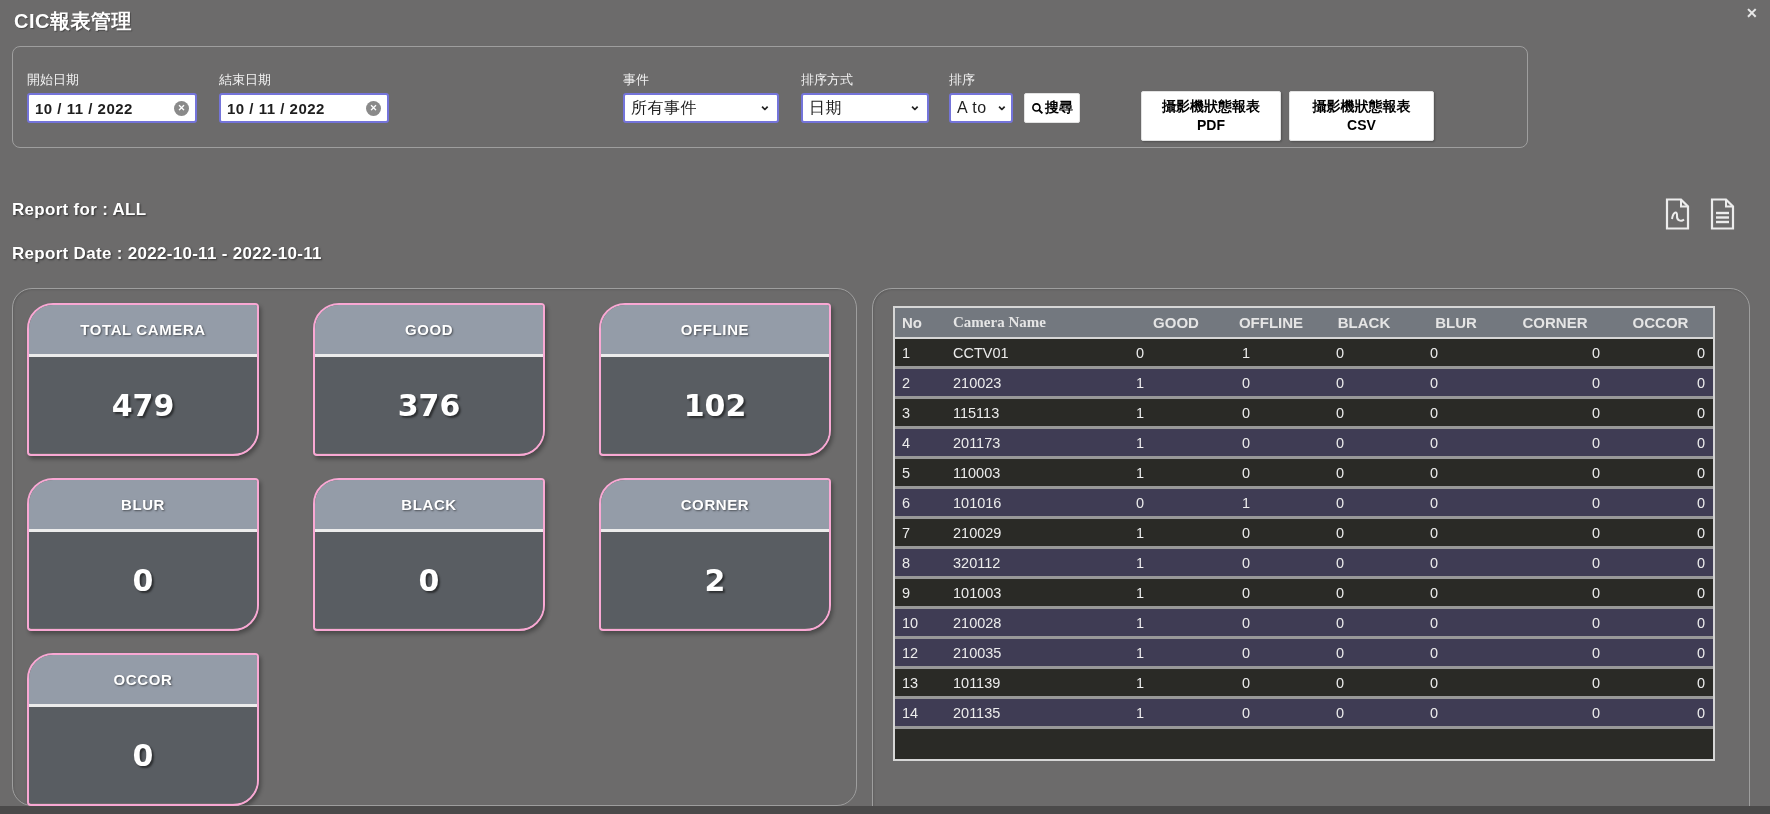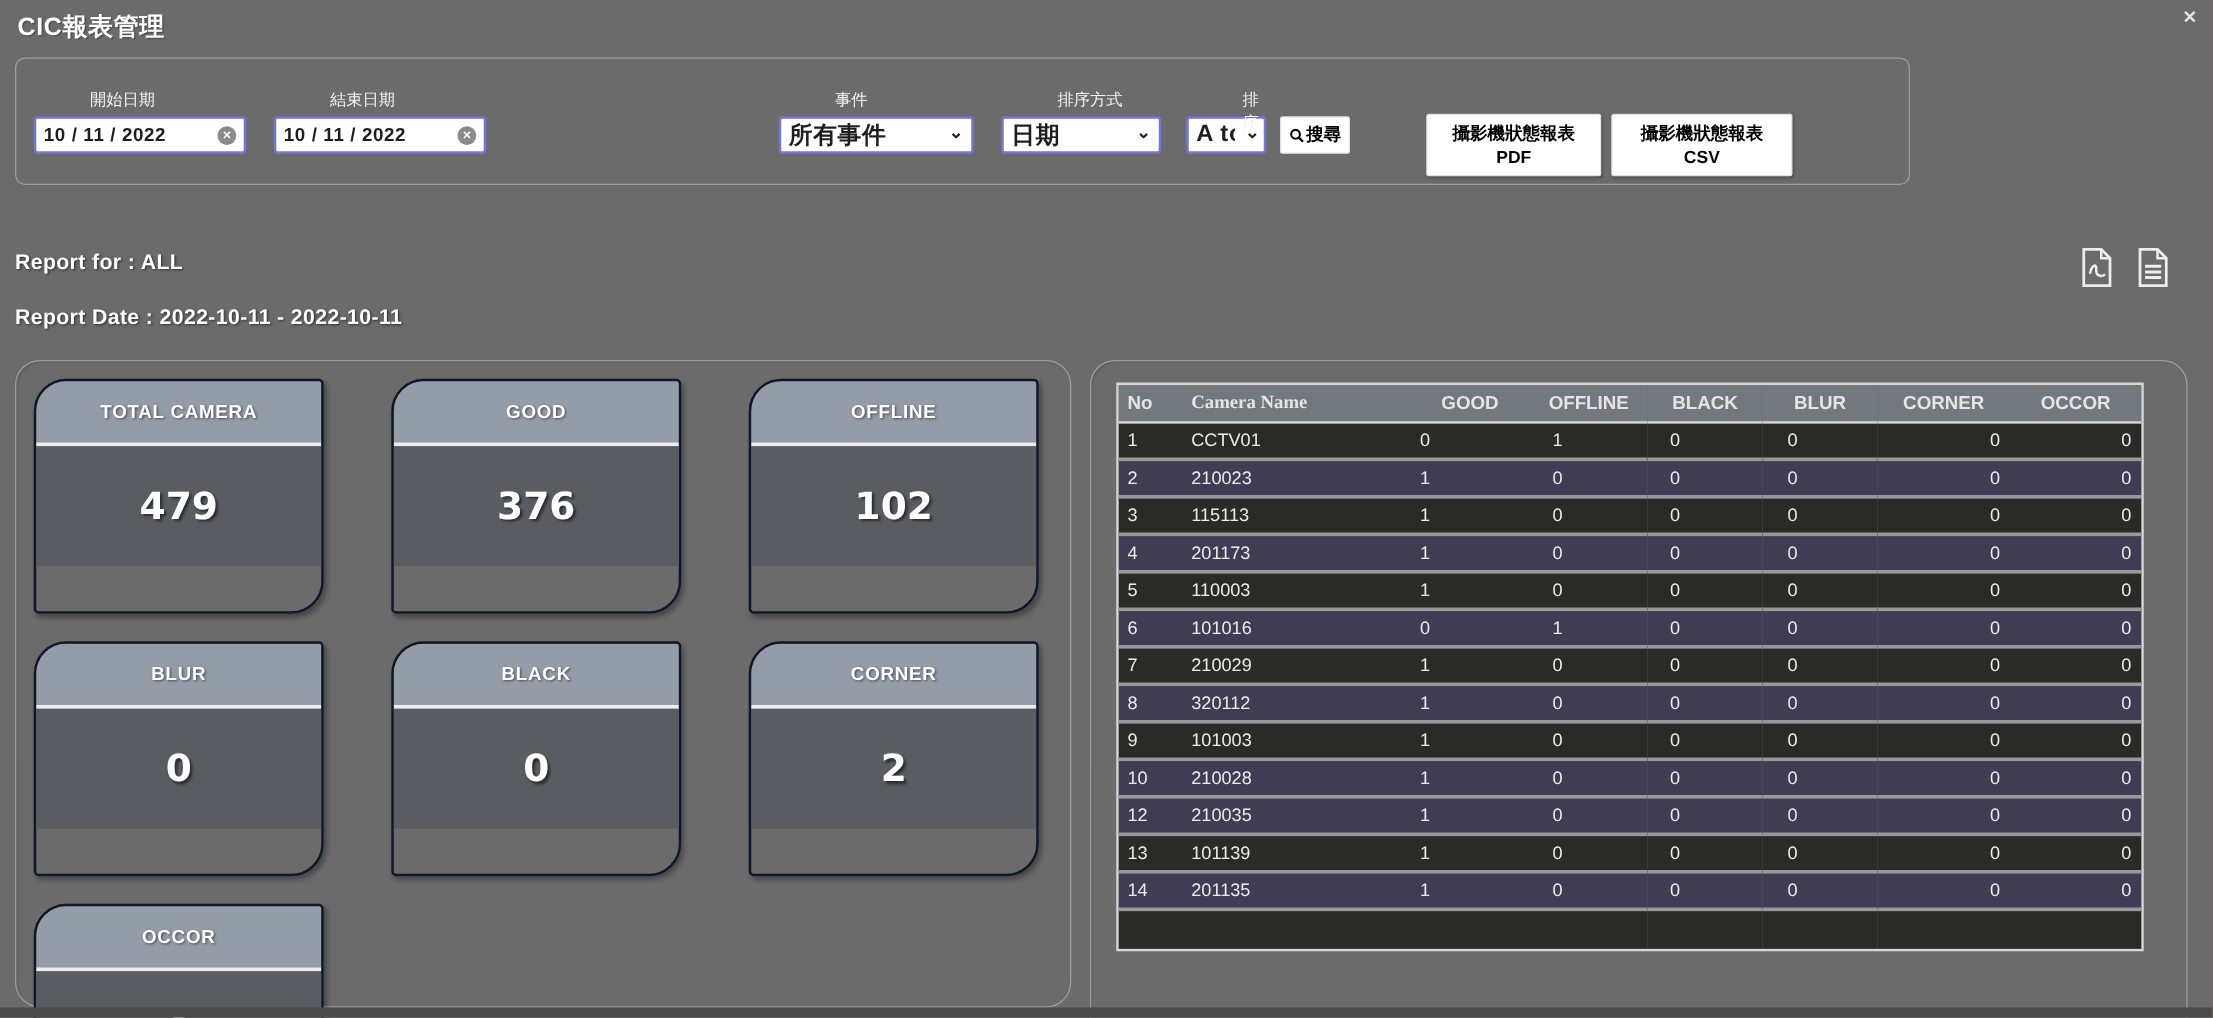--- a/index.html
+++ b/index.html
@@ -18,51 +18,51 @@
 
   
   .win-title{left:14px;top:8px;font-size:20px;font-weight:bold;letter-spacing:.5px;
     text-shadow:1px 1px 1px rgba(0,0,0,.35);}
   .close-x{left:1746px;top:5px;font-size:14px;font-weight:bold;color:#E8E8E8;cursor:default;}
 
   
   .filter-panel{left:12px;top:46px;width:1516px;height:102px;
     border:1px solid var(--panel-border);border-radius:8px;}
   .fgroup{position:absolute;top:24px;}
-  .fgroup .flabel{font-size:13px;color:#F2F2F2;display:block;height:22px;margin-left:45px;}
+  .fgroup .flabel{font-size:13px;color:#F2F2F2;display:block;height:22px;}
   .ctl{height:30px;background:#fff;border:2px solid var(--input-border);
     border-radius:3px;display:flex;align-items:center;padding:0 6px;color:#1E1E1E;}
   .ctl .val{font-size:15px;font-weight:600;letter-spacing:.5px;white-space:nowrap;overflow:hidden;text-align:right;}
   .ctl .ph{font-size:13.5px;color:#999;white-space:nowrap;overflow:hidden;}
   .clear-btn{margin-left:auto;width:15px;height:15px;border-radius:50%;background:#8A8A8A;
     color:#fff;font-size:9px;font-weight:bold;display:flex;align-items:center;justify-content:center;flex:0 0 15px;}
   .chev{margin-left:auto;color:#222;font-size:14px;font-weight:bold;line-height:10px;transform:translateY(-3px);flex:0 0 12px;}
-  .sel .val{font-size:19px;font-weight:700;}
+  .sel .val{font-size:16px;font-weight:400;}
   .btn{background:#fff;color:#000;border:1px solid #E2E2E2;border-radius:2px;
     display:flex;align-items:center;justify-content:center;}
   .search-btn{height:30px;font-size:14px;font-weight:bold;gap:1px;}
   .report-btn{flex-direction:column;font-size:14px;font-weight:600;line-height:19px;
     box-shadow:1px 1px 2px rgba(0,0,0,.25);}
 
   
   .report-line{left:12px;font-size:17px;font-weight:bold;letter-spacing:.3px;
     text-shadow:1px 1px 2px rgba(0,0,0,.55);}
   .export-icons{left:1664px;top:198px;display:flex;gap:18px;}
   .export-icons svg{display:block;}
 
   
   .big-panel{border:1px solid var(--panel-border);border-radius:20px;
     box-shadow:inset 1px 1px 2px rgba(0,0,0,.12);}
   .stats-panel{left:12px;top:288px;width:845px;height:518px;}
   .table-panel{left:872px;top:288px;width:878px;height:620px;}
 
   
   .stat-grid{position:absolute;left:14px;top:14px;width:820px;display:flex;flex-wrap:wrap;}
-  .stat-card{width:232px;height:188px;margin:0 54px 22px 0;
-    border:2px solid #0f172a;border-radius:26px 4px 26px 4px;overflow:hidden;
+  .stat-card{width:232px;height:153px;margin:0 54px 22px 0;
+    border:2px solid #f9a8d4;border-radius:26px 4px 26px 4px;overflow:hidden;
     box-shadow:2px 3px 4px rgba(0,0,0,.33);}
   .stat-card:nth-child(3n){margin-right:0;}
   .stat-card .hd{height:52px;background:var(--card-header);border-bottom:3px solid #ECECEC;
     display:flex;align-items:center;justify-content:center;
     font-size:15px;font-weight:bold;letter-spacing:.6px;color:#fff;
     text-shadow:1px 1px 2px rgba(0,0,0,.5);}
   .stat-card .bd{height:96px;background:var(--card-body);
     display:flex;align-items:center;justify-content:center;
     font-family:"DejaVu Sans", sans-serif;font-size:30px;font-weight:bold;color:#fff;
     text-shadow:2px 2px 2px rgba(0,0,0,.5);}

